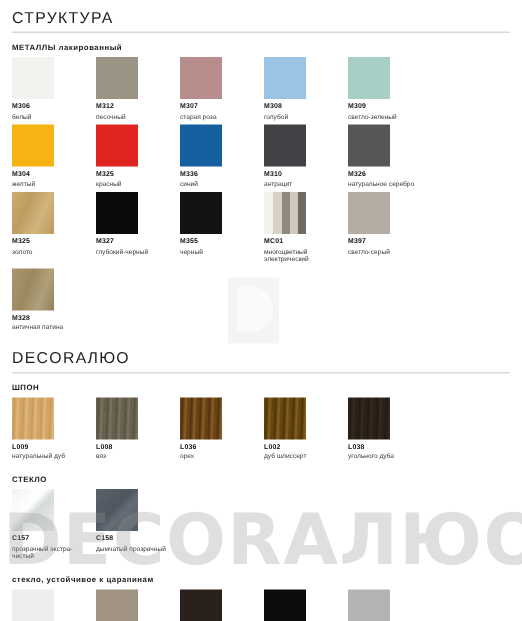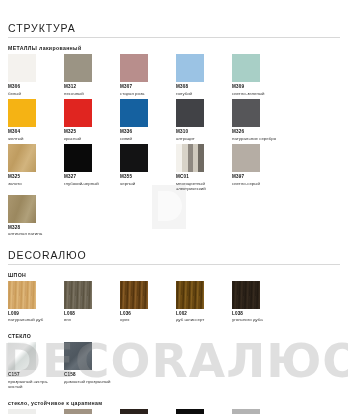--- a/index.html
+++ b/index.html
@@ -13,21 +13,21 @@
     font-family: "Liberation Sans", sans-serif;
     color: #1a1a1a;
     position: relative;
     overflow: hidden;
   }
   .page {
     position: relative;
     width: 348px;
     height: 414px;
     box-sizing: border-box;
-    padding: 22px 8px 0 8px;
+    padding: 6px 8px 0 8px;
   }
 
   
   .watermark {
     position: absolute;
     left: 0;
     top: 326px;
     width: 348px;
     height: 70px;
     pointer-events: none;

